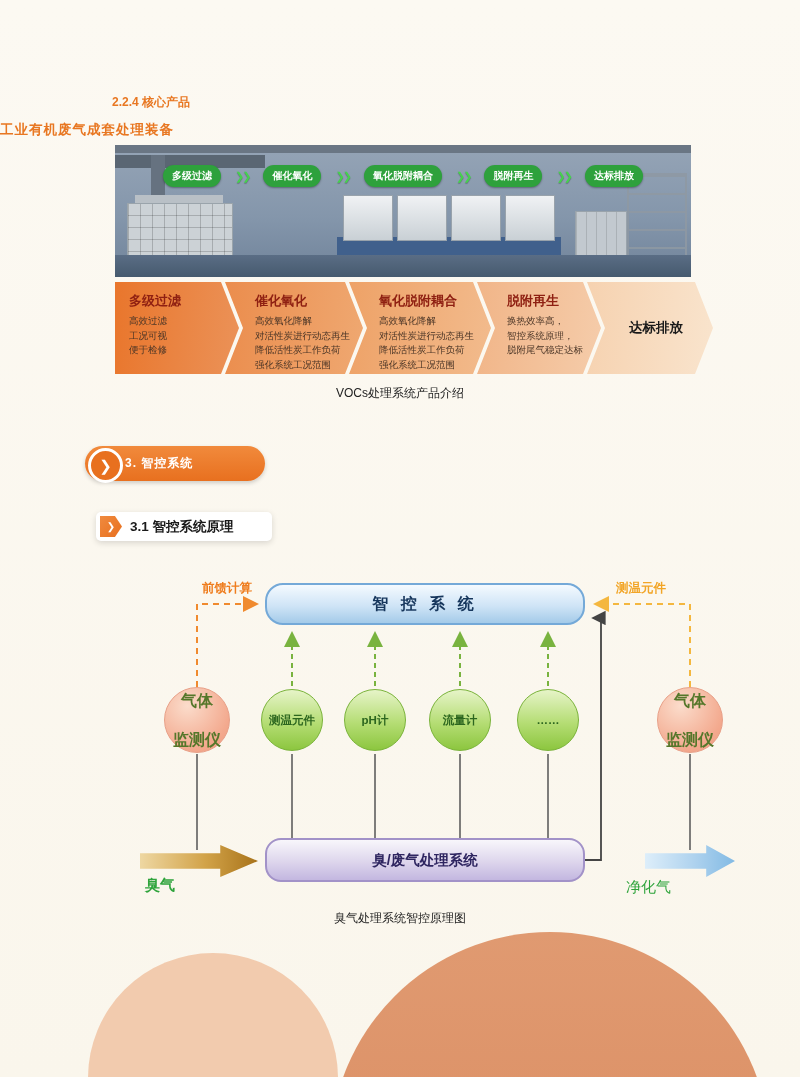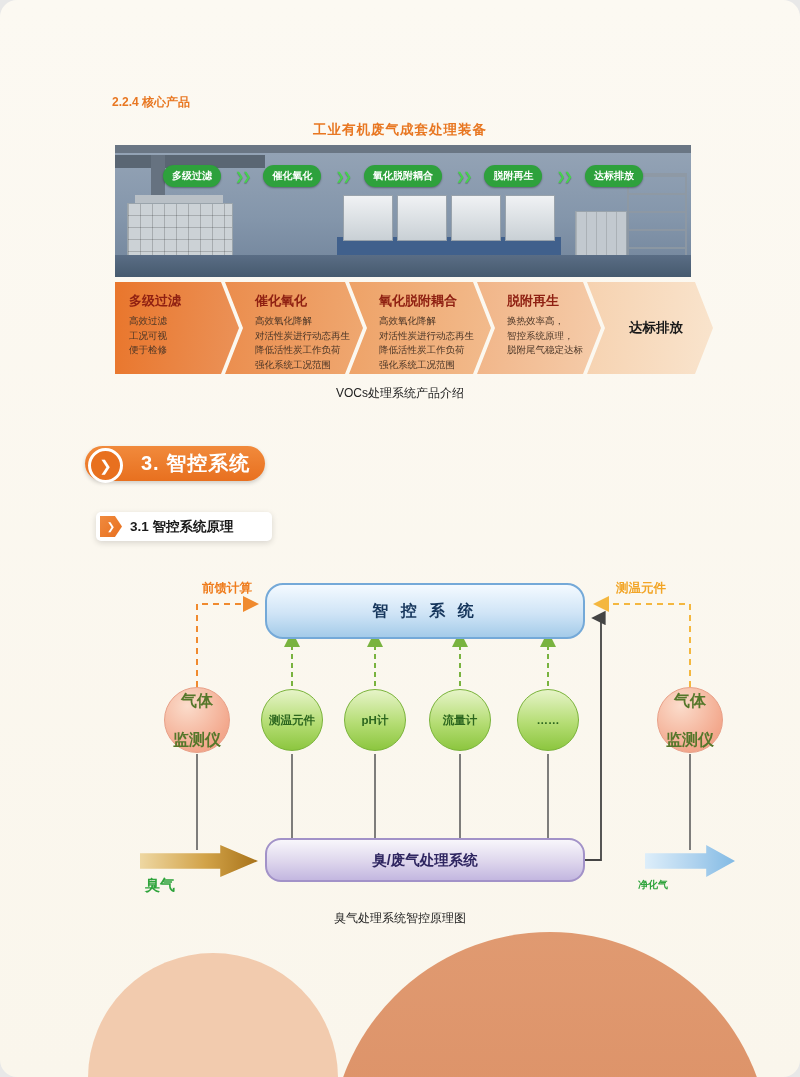--- a/index.html
+++ b/index.html
@@ -1,30 +1,29 @@
 <!DOCTYPE html>
 <html><head>
 <meta charset="utf-8">
 <style>
   html,body { margin:0; padding:0; background:#e8e8e8; }
   .page {
     position:relative; width:800px; height:1077px; margin:0 auto;
     background:linear-gradient(180deg,#fcf9f2 0%, #faf6ec 100%);
     overflow:hidden;
     font-family:"Liberation Sans","DejaVu Sans",sans-serif;
-    border-radius:17px;
   }
   
   .deco-left { position:absolute; left:88px; top:953px; width:250px; height:250px;
     border-radius:50%; background:#f2cbae; }
   .deco-right { position:absolute; left:330px; top:932px; width:440px; height:440px;
     border-radius:50%; background:linear-gradient(180deg,#e09a71,#d9885c); }
 
   .h224 { position:absolute; left:112px; top:94px; color:#e87722; font-weight:bold; font-size:12px; }
-  .photo-title { position:absolute; left:0; right:0; top:121px; text-align:center;
+  .photo-title { position:absolute; left:0; right:0; top:121px; text-align:left;
     color:#e87722; font-weight:bold; font-size:13.5px; letter-spacing:1px; }
 
   
   .photo { position:absolute; left:115px; top:145px; width:576px; height:132px;
     background:linear-gradient(180deg,#95a4b6 0%, #8496ab 55%, #70839a 100%); overflow:hidden; }
   .ceiling { position:absolute; left:0; top:0; width:100%; height:8px; background:#6a7684; }
   .duct-h { position:absolute; left:0; top:10px; width:150px; height:13px; background:#5a6673; }
   .duct-v { position:absolute; left:36px; top:10px; width:14px; height:62px; background:#667280; }
   .floor { position:absolute; left:0; bottom:0; width:100%; height:22px;
     background:linear-gradient(180deg,#5a6d85,#465a6e); }
@@ -72,37 +71,37 @@
   .cap2 { top:910px; }
 
   
   .s3-banner { position:absolute; left:85px; top:446px; width:180px; height:35px;
     border-radius:18px; background:linear-gradient(180deg,#f18a3c,#e8701f);
     box-shadow:0 2px 4px rgba(0,0,0,.18); }
   .s3-icon { position:absolute; left:3px; top:2px; width:29px; height:29px; border-radius:50%;
     border:3px solid #fff; background:#e8701f; box-sizing:content-box;
     display:flex; align-items:center; justify-content:center;
     color:#fff; font-weight:bold; font-size:15px; }
-  .s3-text { margin-left:56px; line-height:35px; color:#fff; font-weight:bold;
-    font-size:20px; letter-spacing:1px; white-space:nowrap; }
+  .s3-text { margin-left:40px; line-height:35px; color:#fff; font-weight:bold;
+    font-size:12px; letter-spacing:1px; white-space:nowrap; }
 
   .s31-banner { position:absolute; left:96px; top:512px; width:176px; height:29px;
     background:#fff; border-radius:5px; box-shadow:0 2px 6px rgba(0,0,0,.14); }
   .s31-icon { position:absolute; left:4px; top:4px; width:22px; height:21px;
     background:linear-gradient(135deg,#f08a3e,#e8701f);
     clip-path:polygon(0 0, 68% 0, 100% 50%, 68% 100%, 0 100%);
     display:flex; align-items:center; justify-content:center;
     color:#fff; font-weight:bold; font-size:10px; }
   .s31-text { margin-left:34px; line-height:29px; color:#1a1a1a; font-weight:bold;
     font-size:13.5px; white-space:nowrap; }
 
   
   .diagram { position:absolute; left:85px; top:558px; width:665px; height:350px; }
   .diagram svg { position:absolute; left:0; top:0; }
-  .ctrl-box { position:absolute; left:180px; top:25px; width:320px; height:56px;
+  .ctrl-box { position:absolute; left:180px; top:25px; width:320px; height:42px;
     border:2px solid #74a9d8; border-radius:18px;
     background:linear-gradient(180deg,#f4faff 0%, #cfe4f6 55%, #a4cbe9 100%);
     display:flex; align-items:center; justify-content:center;
     font-size:16px; font-weight:bold; color:#16365c; letter-spacing:4px; box-sizing:border-box; }
   .treat-box { position:absolute; left:180px; top:280px; width:320px; height:44px;
     border:2px solid #a292c8; border-radius:16px;
     background:linear-gradient(180deg,#f8f6fb 0%, #ddd5ec 55%, #c3b7e0 100%);
     display:flex; align-items:center; justify-content:center;
     font-size:14.5px; font-weight:bold; color:#2e2560; box-sizing:border-box; }
   .circle { position:absolute; border-radius:50%; display:flex; flex-direction:column;
@@ -123,21 +122,21 @@
   .ffl { position:absolute; left:106px; top:22px; width:72px; text-align:center;
     color:#ef7d1e; font-weight:bold; font-size:12.5px; }
   .fbl { position:absolute; left:520px; top:22px; width:72px; text-align:center;
     color:#f2a526; font-weight:bold; font-size:12.5px; }
   .flow-arrow { position:absolute; top:287px; height:32px;
     clip-path:polygon(0 26%, 68% 26%, 68% 0, 100% 50%, 68% 100%, 68% 74%, 0 74%); }
   .gold { left:55px; width:118px; background:linear-gradient(90deg,#eed7a2 0%, #d2a349 55%, #a8731a 100%); }
   .blue { left:560px; width:90px; background:linear-gradient(90deg,#ddeefa 0%, #aed2ee 55%, #82baе4 100%);
           background:linear-gradient(90deg,#ddeefa 0%, #aed2ee 55%, #82bae4 100%); }
   .in-label { position:absolute; left:60px; top:318px; color:#2fa43c; font-weight:bold; font-size:15px; }
-  .out-label { position:absolute; left:553px; top:320px; color:#2fa43c; font-weight:bold; font-size:10px; }
+  .out-label { position:absolute; left:541px; top:320px; color:#2fa43c; font-weight:normal; font-size:15px; }
 
   .pagenum { position:absolute; left:0; right:0; top:1028px; text-align:center;
     color:#8e9aa0; font-size:12px; }
 </style>
 </head>
 <body>
 
 <div class="page">
 
   <div class="deco-left"></div>

